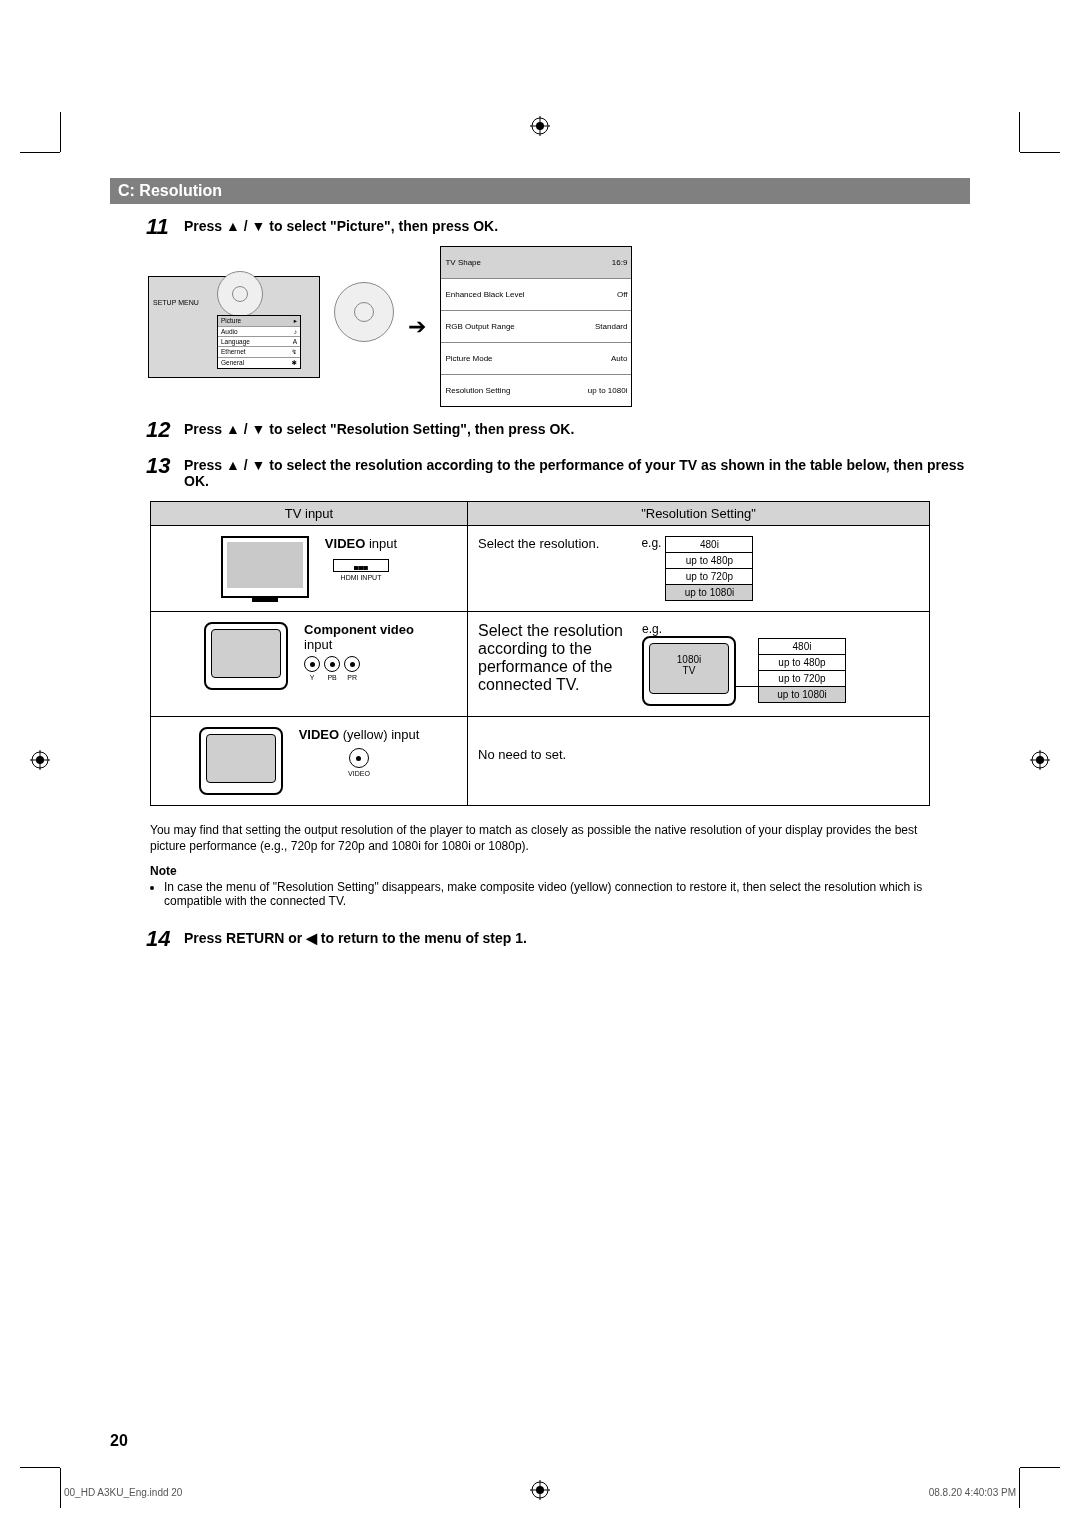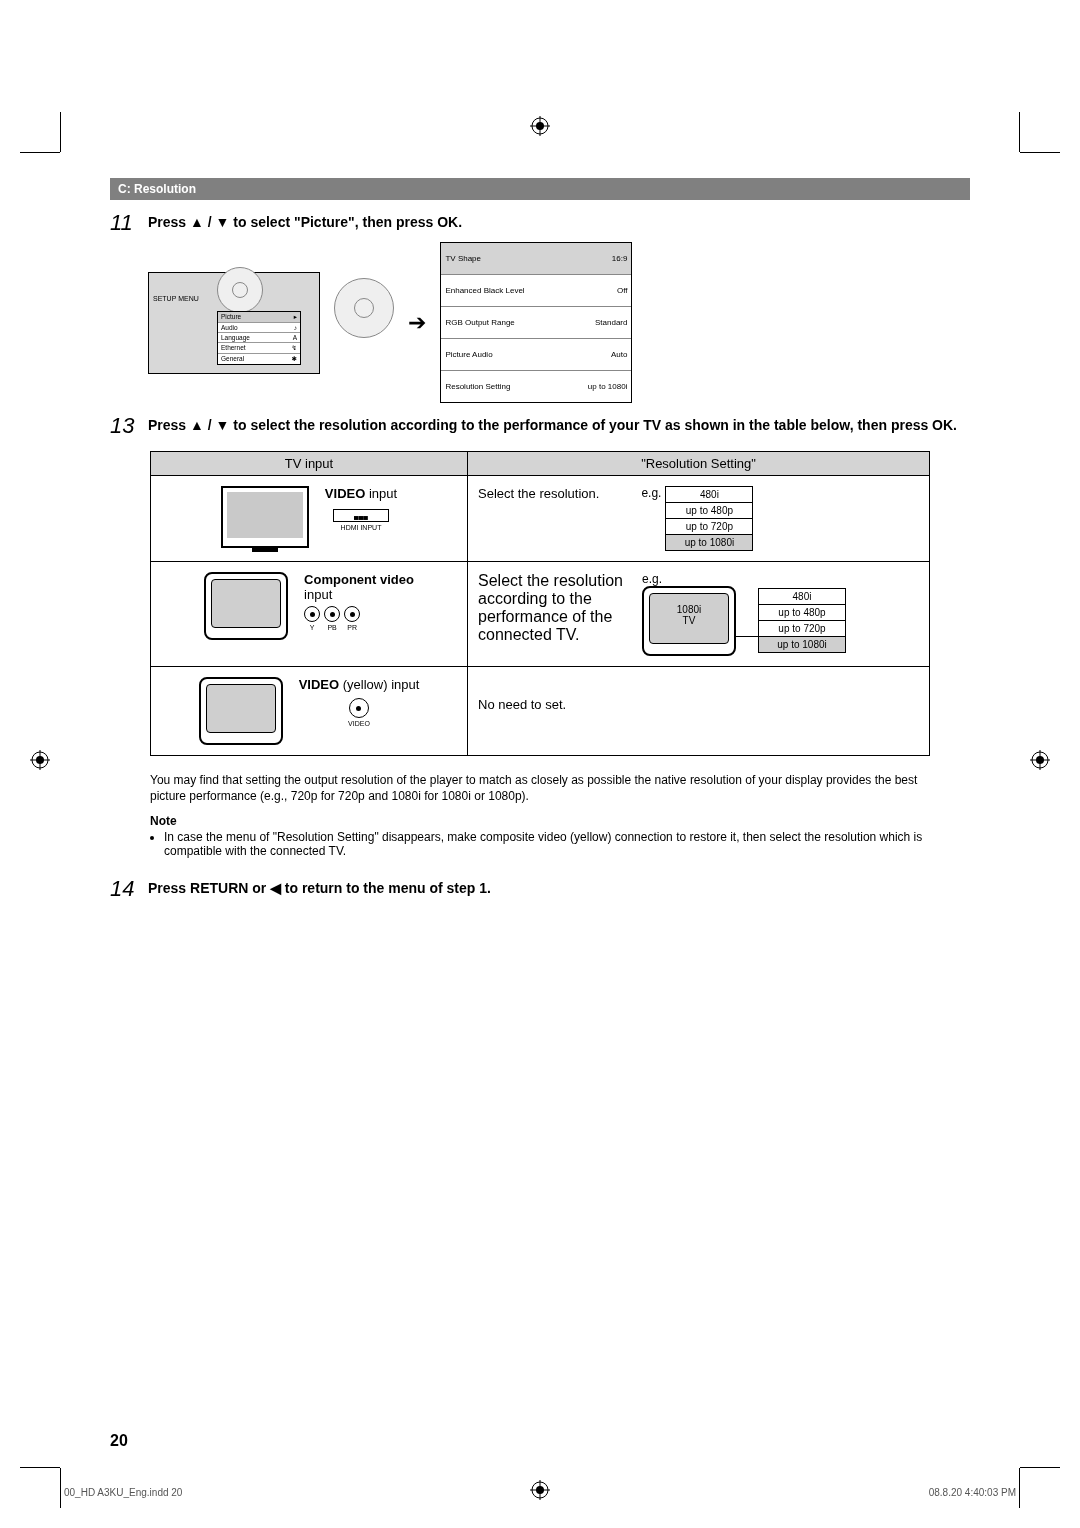--- a/index.html
+++ b/index.html
@@ -35,33 +35,34 @@
   }
   .title {
     font-size: 36px;
     font-weight: bold;
   }
   .section-hdr {
     margin-top: 18px;
     background: #808080;
     color: #fff;
     font-weight: bold;
-    font-size: 12px;
+    font-size: 16px;
     padding: 4px 8px;
   }
   .step {
     display: flex;
     margin-top: 10px;
   }
   .step-num {
     font-size: 22px;
     font-style: italic;
-    font-weight: normal;
+    font-weight: bold;
     width: 38px;
     flex-shrink: 0;
+    margin-left: 36px;
   }
   .step-text {
     font-size: 14px;
     font-weight: bold;
     padding-top: 4px;
   }
   .illus1 {
     margin-top: 6px;
     margin-left: 38px;
     display: flex;
@@ -317,30 +318,34 @@
         </div>
       <div class="row">
           <span>Enhanced Black Level</span>
           <span>Off</span>
         </div>
       <div class="row">
           <span>RGB Output Range</span>
           <span>Standard</span>
         </div>
       <div class="row">
-          <span>Picture Audio</span>
+          <span>Picture Mode</span>
           <span>Auto</span>
         </div>
       <div class="row">
           <span>Resolution Setting</span>
           <span>up to 1080i</span>
         </div>
     </div>
   </div>
 
+  <div class="step">
+    <div class="step-num">12</div>
+    <div class="step-text">Press ▲ / ▼ to select "Resolution Setting", then press OK.</div>
+  </div>
 
   <div class="step">
     <div class="step-num">13</div>
     <div class="step-text">Press ▲ / ▼ to select the resolution according to the performance of your TV as shown in the table below, then press OK.</div>
   </div>
 
   <table class="main-table">
     <tbody>
         <tr>
       <th>TV input</th>

